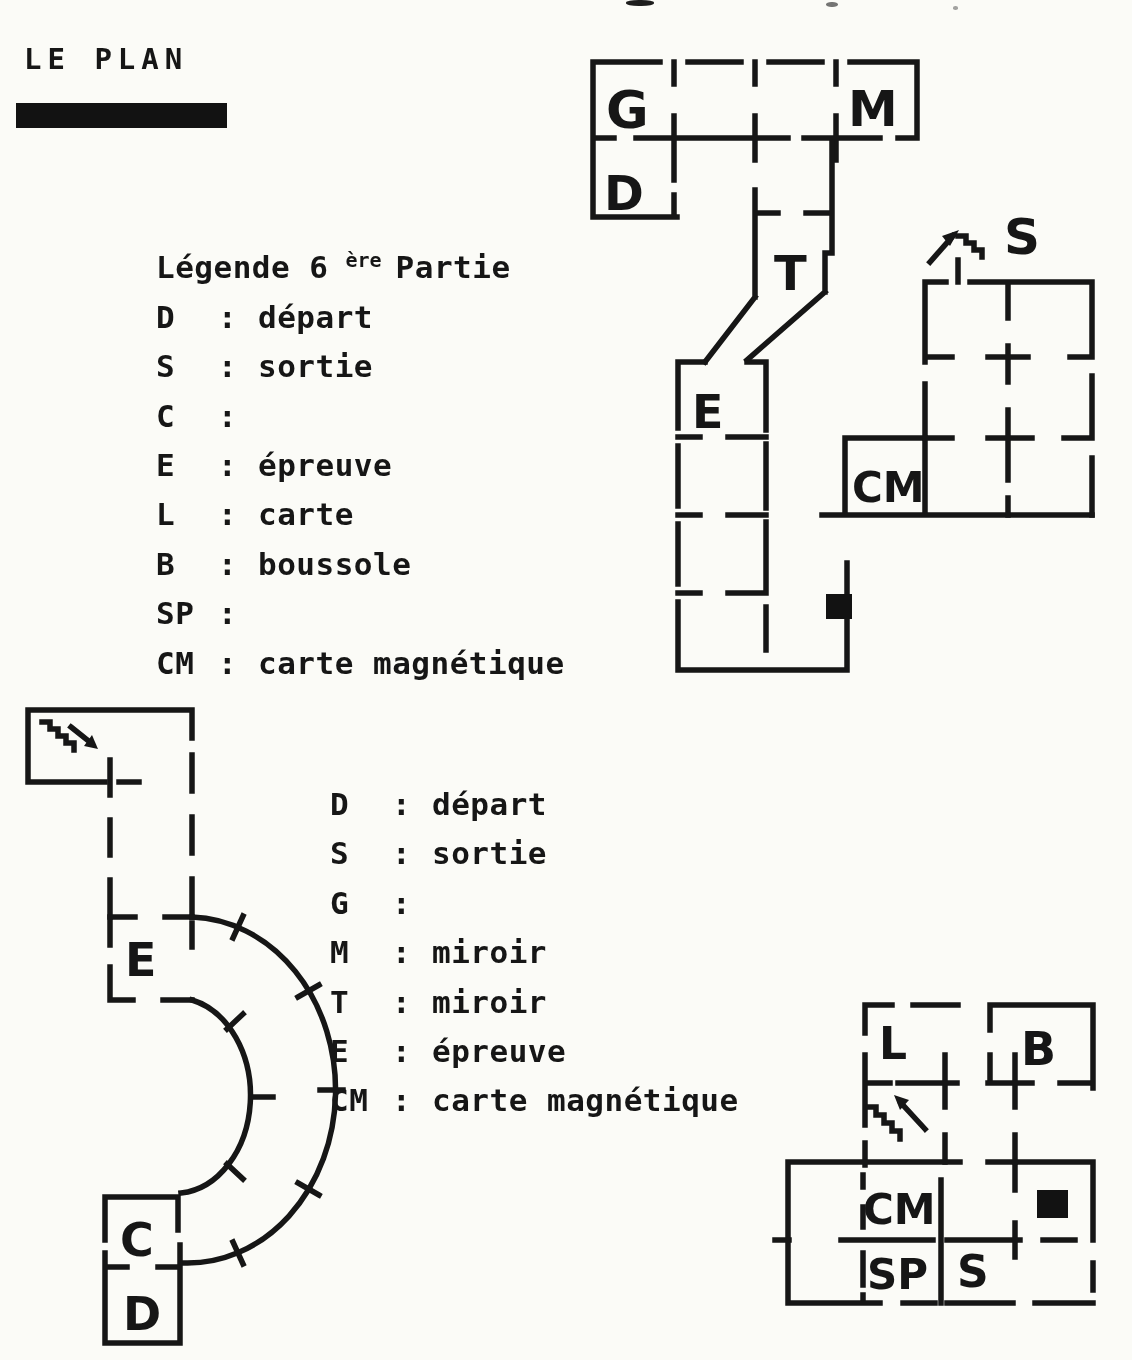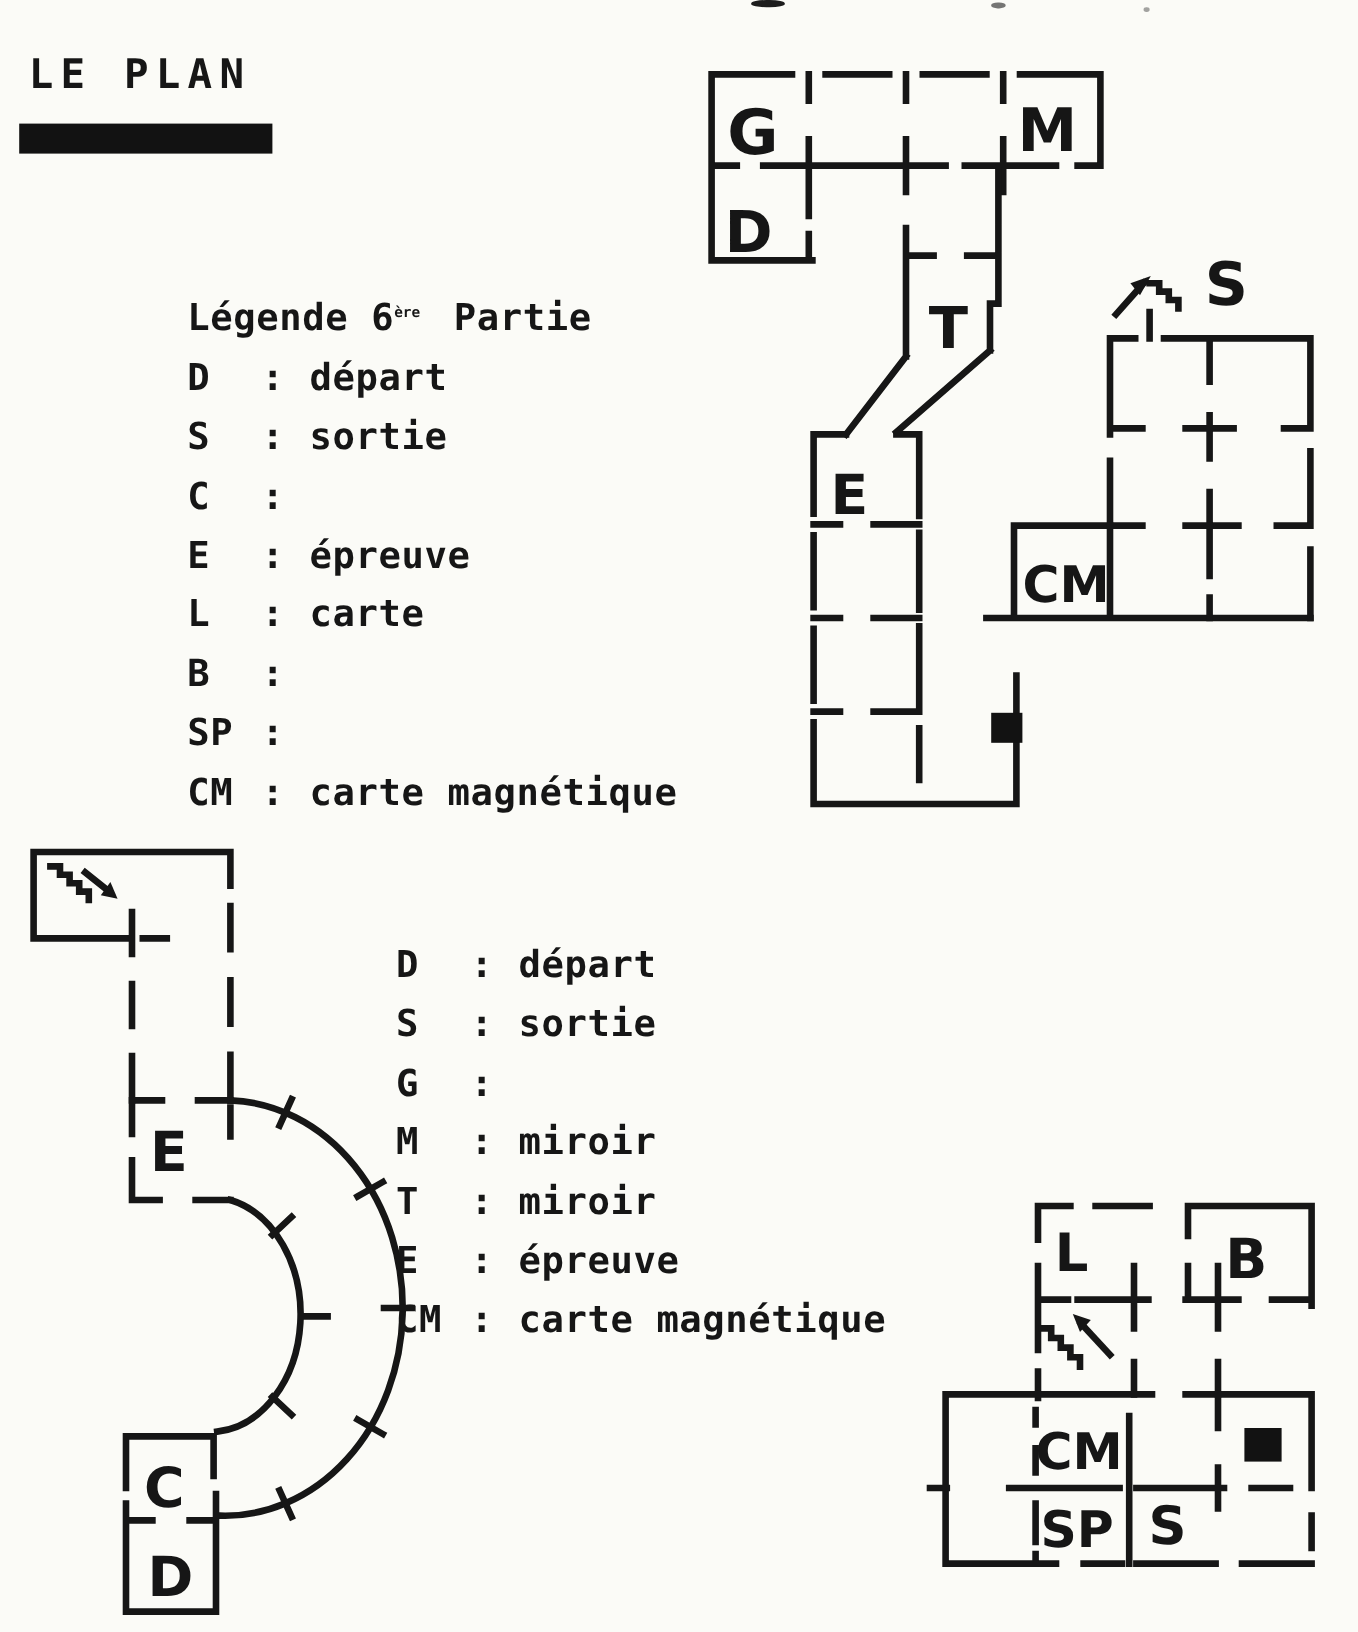--- a/index.html
+++ b/index.html
@@ -4,34 +4,34 @@
 <style>
   html,body{margin:0;padding:0;}
   body{
     width:1132px;height:1360px;position:relative;overflow:hidden;
     background:#fbfbf7;color:#161616;
     font-family:"DejaVu Sans Mono", monospace;
   }
   .abs{position:absolute;}
   .plan-title{
     left:24px;top:42px;
-    font-size:34px;font-weight:bold;letter-spacing:6px;
+    font-size:29px;font-weight:bold;letter-spacing:6px;
   }
   .title-bar{
     left:16px;top:103px;width:211px;height:25px;background:#121212;
   }
   .legend{
     position:absolute;
     font-weight:bold;font-size:31px;line-height:49.4px;letter-spacing:.5px;
     white-space:nowrap;
   }
   #legend1{left:156px;top:236px;}
   #legend2{left:330px;top:780px;}
-  .ltitle sup{font-size:12px;letter-spacing:0;}
-  .ltitle .suffix{margin-left:28px;}
+  .ltitle sup{font-size:20px;letter-spacing:0;margin-left:17px;}
+  .ltitle .suffix{margin-left:14px;}
   .lrow{display:flex;}
   .lkey{width:62px;}
   .lsep{width:40px;}
   svg{position:absolute;overflow:visible;}
   svg path{stroke:#161616;stroke-width:5.5;fill:none;stroke-linecap:square;}
   svg text{fill:#161616;font-family:"DejaVu Sans", sans-serif;font-weight:bold;}
   svg polygon{fill:#161616;stroke:none;}
   svg rect.blk{fill:#121212;stroke:none;}
   .speck{position:absolute;background:#1d1d1d;border-radius:45%;}
 </style>
@@ -63,20 +63,21 @@
       <span class="llab">épreuve</span>
     </div>
   <div class="lrow">
       <span class="lkey">L</span>
       <span class="lsep">:</span>
       <span class="llab">carte</span>
     </div>
   <div class="lrow">
       <span class="lkey">B</span>
       <span class="lsep">:</span>
+      <span class="llab">boussole</span>
     </div>
   <div class="lrow">
       <span class="lkey">SP</span>
       <span class="lsep">:</span>
     </div>
   <div class="lrow">
       <span class="lkey">CM</span>
       <span class="lsep">:</span>
       <span class="llab">carte magnétique</span>
     </div>

